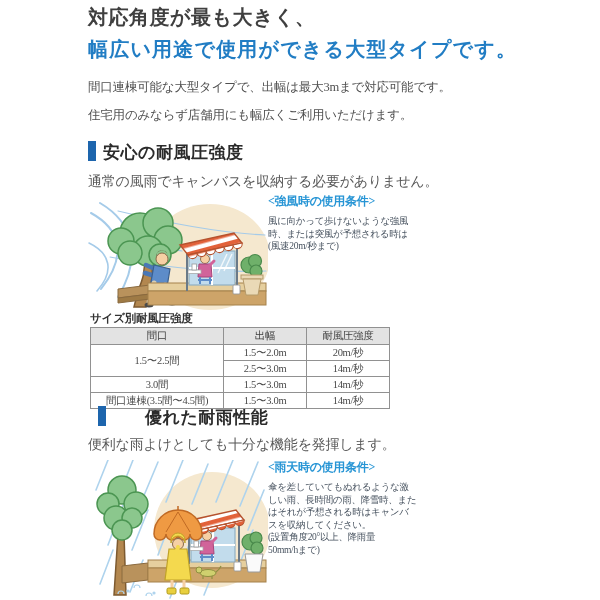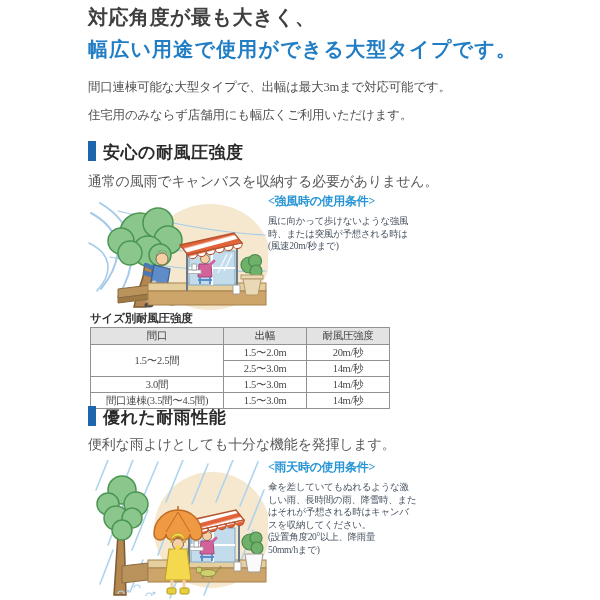--- a/index.html
+++ b/index.html
@@ -163,21 +163,21 @@
       <td>14m/秒</td>
     </tr>
     <tr>
       <td>間口連棟(3.5間〜4.5間)</td>
       <td>1.5〜3.0m</td>
       <td>14m/秒</td>
     </tr>
   </tbody>
     </table>
 
-  <div class="abs section-head" style="left:88px;top:406px;">
+  <div class="abs section-head" style="left:98px;top:406px;gap:32px;">
     <div class="section-bar"></div>
     <div class="section-title">優れた耐雨性能</div>
   </div>
   <div class="abs lead" style="left:88px;top:436px;">便利な雨よけとしても十分な機能を発揮します。</div>
 
   <svg class="abs" style="left:88px;top:460px;" width="180" height="140" viewBox="0 0 180 140">
     <defs>
       <pattern id="aw2" width="9" height="9" patternUnits="userSpaceOnUse" patternTransform="rotate(75)">
         <rect width="9" height="9" fill="#ffffff"></rect>
         <rect width="4.5" height="9" fill="#e2623a"></rect>

